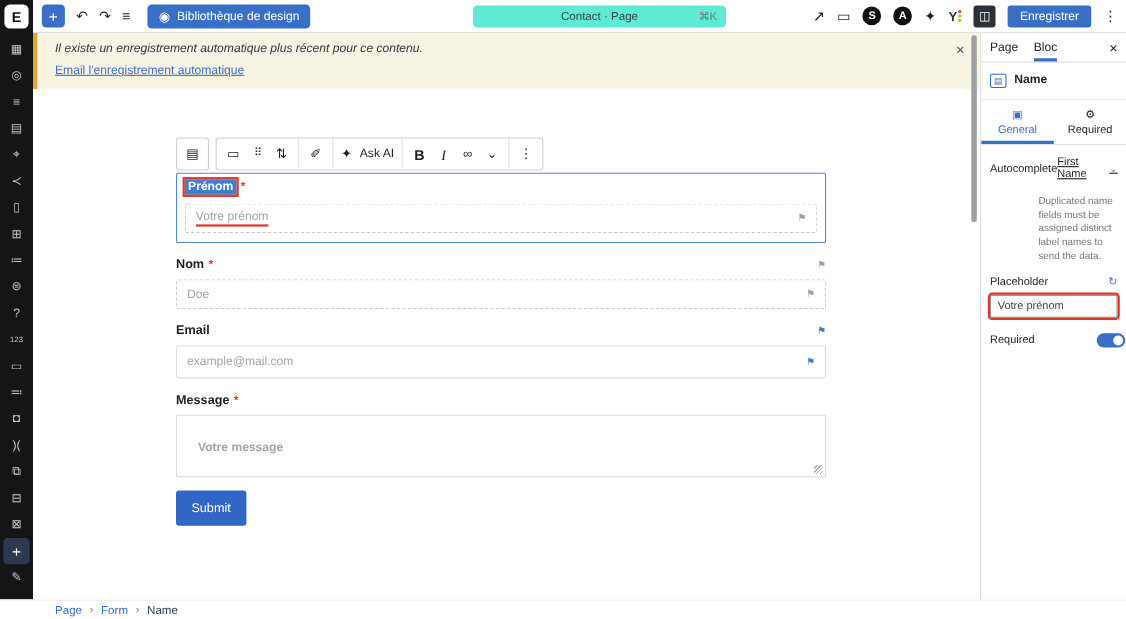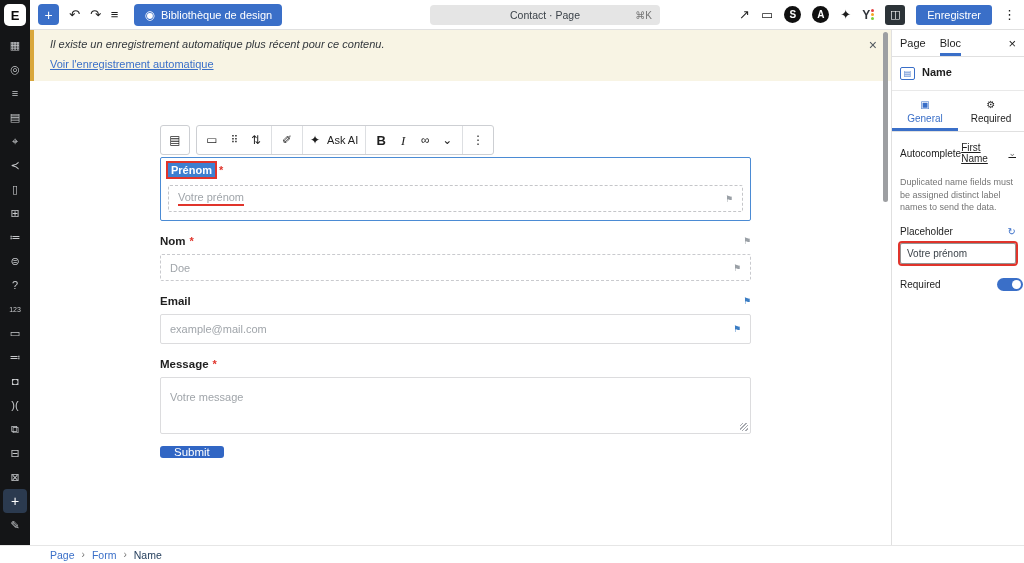--- a/index.html
+++ b/index.html
@@ -23,21 +23,21 @@
 
   
   .topbar { height:30px; background:#fff; border-bottom:1px solid #e0e0e0; display:flex; align-items:center; padding:0 8px; position:relative; flex-shrink:0; }
   .tb-left { display:flex; align-items:center; gap:10px; }
   .tb-plus { width:21px; height:21px; background:#3a6fc8; color:#fff; border-radius:4px; font-size:14px;
     display:flex; align-items:center; justify-content:center; cursor:pointer; }
   .tb-ic { font-size:13px; color:#1e1e1e; cursor:pointer; line-height:1; }
   .tb-lib { height:22px; background:#3a6fc8; color:#fff; border-radius:4px; display:flex; align-items:center;
     gap:6px; padding:0 10px; font-size:11px; cursor:pointer; margin-left:6px; }
   .tb-lib .lib-ic { font-size:12px; }
-  .tb-center { position:absolute; left:400px; width:230px; height:20px; top:5px; background:#e5e5e5; border-radius:4px;
+  .tb-center { position:absolute; left:400px; width:230px; height:20px; top:5px; background:#5eead4; border-radius:4px;
     display:flex; align-items:center; justify-content:center; font-size:10.5px; color:#3c434a; cursor:pointer; }
   .tb-center .shortcut { position:absolute; right:8px; color:#757575; font-size:10px; }
   .tb-right { margin-left:auto; display:flex; align-items:center; gap:11px; }
   .badge-circle { width:17px; height:17px; border-radius:50%; background:#101010; color:#fff; font-size:10px; font-weight:bold;
     display:flex; align-items:center; justify-content:center; cursor:pointer; }
   .yoast { display:flex; align-items:center; gap:1px; cursor:pointer; }
   .yoast .y { font-weight:bold; font-size:12px; color:#30343a; }
   .yoast .dots { display:flex; flex-direction:column; gap:1px; }
   .yoast .dots i { width:3px; height:3px; border-radius:50%; display:block; }
   .panel-toggle { width:20px; height:20px; background:#2c3338; color:#fff; border-radius:3px; font-size:11px;
@@ -85,26 +85,26 @@
   .ph.red-underline { border-bottom:2px solid #e0342b; padding-bottom:1px; }
   .flag { font-size:9px; color:#9aa0a6; margin-left:auto; cursor:pointer; }
   .flag.blue { color:#3b7dc4; }
 
   .field { margin-top:14px; }
   .field-label-row { display:flex; align-items:center; }
   .field-label { font-size:11.5px; font-weight:bold; color:#1e1e1e; cursor:text; }
   .field-input { margin-top:7px; border:1px dashed #c9cace; border-radius:2px; height:27px; display:flex; align-items:center;
     padding:0 9px; cursor:text; }
   .field-input.solid { border-style:solid; border-color:#dcdcde; height:30px; }
-  .field-textarea { margin-top:7px; border:1px solid #dcdcde; border-radius:2px; height:57px; padding:9px; cursor:text;
-    position:relative; }
+  .field-textarea { margin-top:7px; border:1px solid #dcdcde; border-radius:2px; height:57px; padding:19px; cursor:text;
+    position:relative;font-weight:bold; }
   .resize-handle { position:absolute; right:2px; bottom:2px; width:8px; height:8px; cursor:nwse-resize;
     background:repeating-linear-gradient(135deg,transparent 0 1.5px,#a7aab0 1.5px 2.5px); }
   .submit-btn { margin-top:12px; background:#3166c4; color:#fff; border:none; border-radius:3px; font-size:11.5px;
-    padding:0 14px; cursor:pointer; font-family:inherit; }
+    padding:10px 14px; cursor:pointer; font-family:inherit; }
 
   .canvas-scrollbar { position:absolute; right:3px; top:2px; width:5px; height:170px; background:#9d9fa2; border-radius:3px; cursor:grab; }
 
   
   .inspector { width:133px; border-left:1px solid #e0e0e0; background:#fff; flex-shrink:0; overflow:hidden; position:relative; font-size:11px; }
   .insp-tabs { display:flex; align-items:center; height:27px; border-bottom:1px solid #e0e0e0; padding:0 8px; gap:14px; }
   .insp-tab { font-size:11px; color:#1e1e1e; cursor:pointer; height:100%; display:flex; align-items:center; }
   .insp-tab.active { box-shadow:inset 0 -3px 0 #3a6fc8; font-weight:normal; }
   .insp-close { margin-left:auto; font-size:13px; color:#1e1e1e; cursor:pointer; }
   .insp-block-card { padding:9px 8px 10px 8px; border-bottom:1px solid #e9e9e9; display:flex; gap:7px; }
@@ -114,21 +114,21 @@
   .blk-desc { font-size:9.5px; color:#50575e; margin-top:4px; line-height:1.35; }
   .section-tabs { display:flex; border-bottom:1px solid #e0e0e0; }
   .section-tab { flex:1; text-align:center; padding:8px 0 7px 0; cursor:pointer; color:#1e1e1e; font-size:10px; }
   .section-tab .tab-ic { display:block; font-size:10px; margin-bottom:3px; }
   .section-tab.active { color:#3a6fc8; box-shadow:inset 0 -3px 0 #3a6fc8; }
   .insp-body { padding:10px 8px; }
   .insp-row { display:flex; align-items:center; justify-content:space-between; }
   .insp-label { font-size:10px; color:#1e1e1e; }
   .insp-select { font-size:10px; color:#1e1e1e; cursor:pointer; display:flex; align-items:center; gap:4px;text-decoration:underline; }
   .insp-select .chev { font-size:9px; color:#757575; }
-  .help-text { font-size:9px; color:#757575; line-height:1.4; margin-top:12px; }
+  .help-text { font-size:9px; color:#757575; line-height:1.4; margin-top:12px;margin-left:44px; }
   .ph-row { margin-top:12px; display:flex; align-items:center; justify-content:space-between;gap:29px; }
   .reset-ic { color:#3a6fc8; font-size:10px; cursor:pointer; }
   .insp-input { margin-top:6px; width:100%; border:1px solid #949494; outline:2px solid #e0342b; border-radius:2px;
     font-size:10px; padding:4px 6px; color:#3c434a; font-family:inherit; }
   .req-row { margin-top:14px; display:flex; align-items:center; justify-content:space-between; position:relative; }
   .toggle { width:26px; height:13px; background:#3a6fc8; border-radius:8px; position:relative; cursor:pointer; margin-right:-7px; flex-shrink:0; }
   .toggle .knob { position:absolute; right:2px; top:2px; width:9px; height:9px; background:#fff; border-radius:50%; }
 
   
   .footer { height:18px; border-top:1px solid #e6e6e6; display:flex; align-items:center; padding-left:50px; gap:7px; background:#fff; }
@@ -203,21 +203,21 @@
           <button class="tb-save">Enregistrer</button>
           <span class="tb-ic">⋮</span>
         </div>
       </div>
 
       <div class="workspace">
         <div class="canvas-wrap">
 
           <div class="notice">
             <div class="notice-text">Il existe un enregistrement automatique plus récent pour ce contenu.</div>
-            <span class="notice-link">Voir l'enregistrement automatique</span>
+            <span class="notice-link">Email l'enregistrement automatique</span>
             <span class="notice-close">×</span>
           </div>
 
           <div class="canvas">
 
             <div class="blk-toolbar">
               <div class="bt-parent">▤</div>
               <div class="bt-group">
                 <div class="bt-seg">
                   <span class="bt-btn">▭</span>

